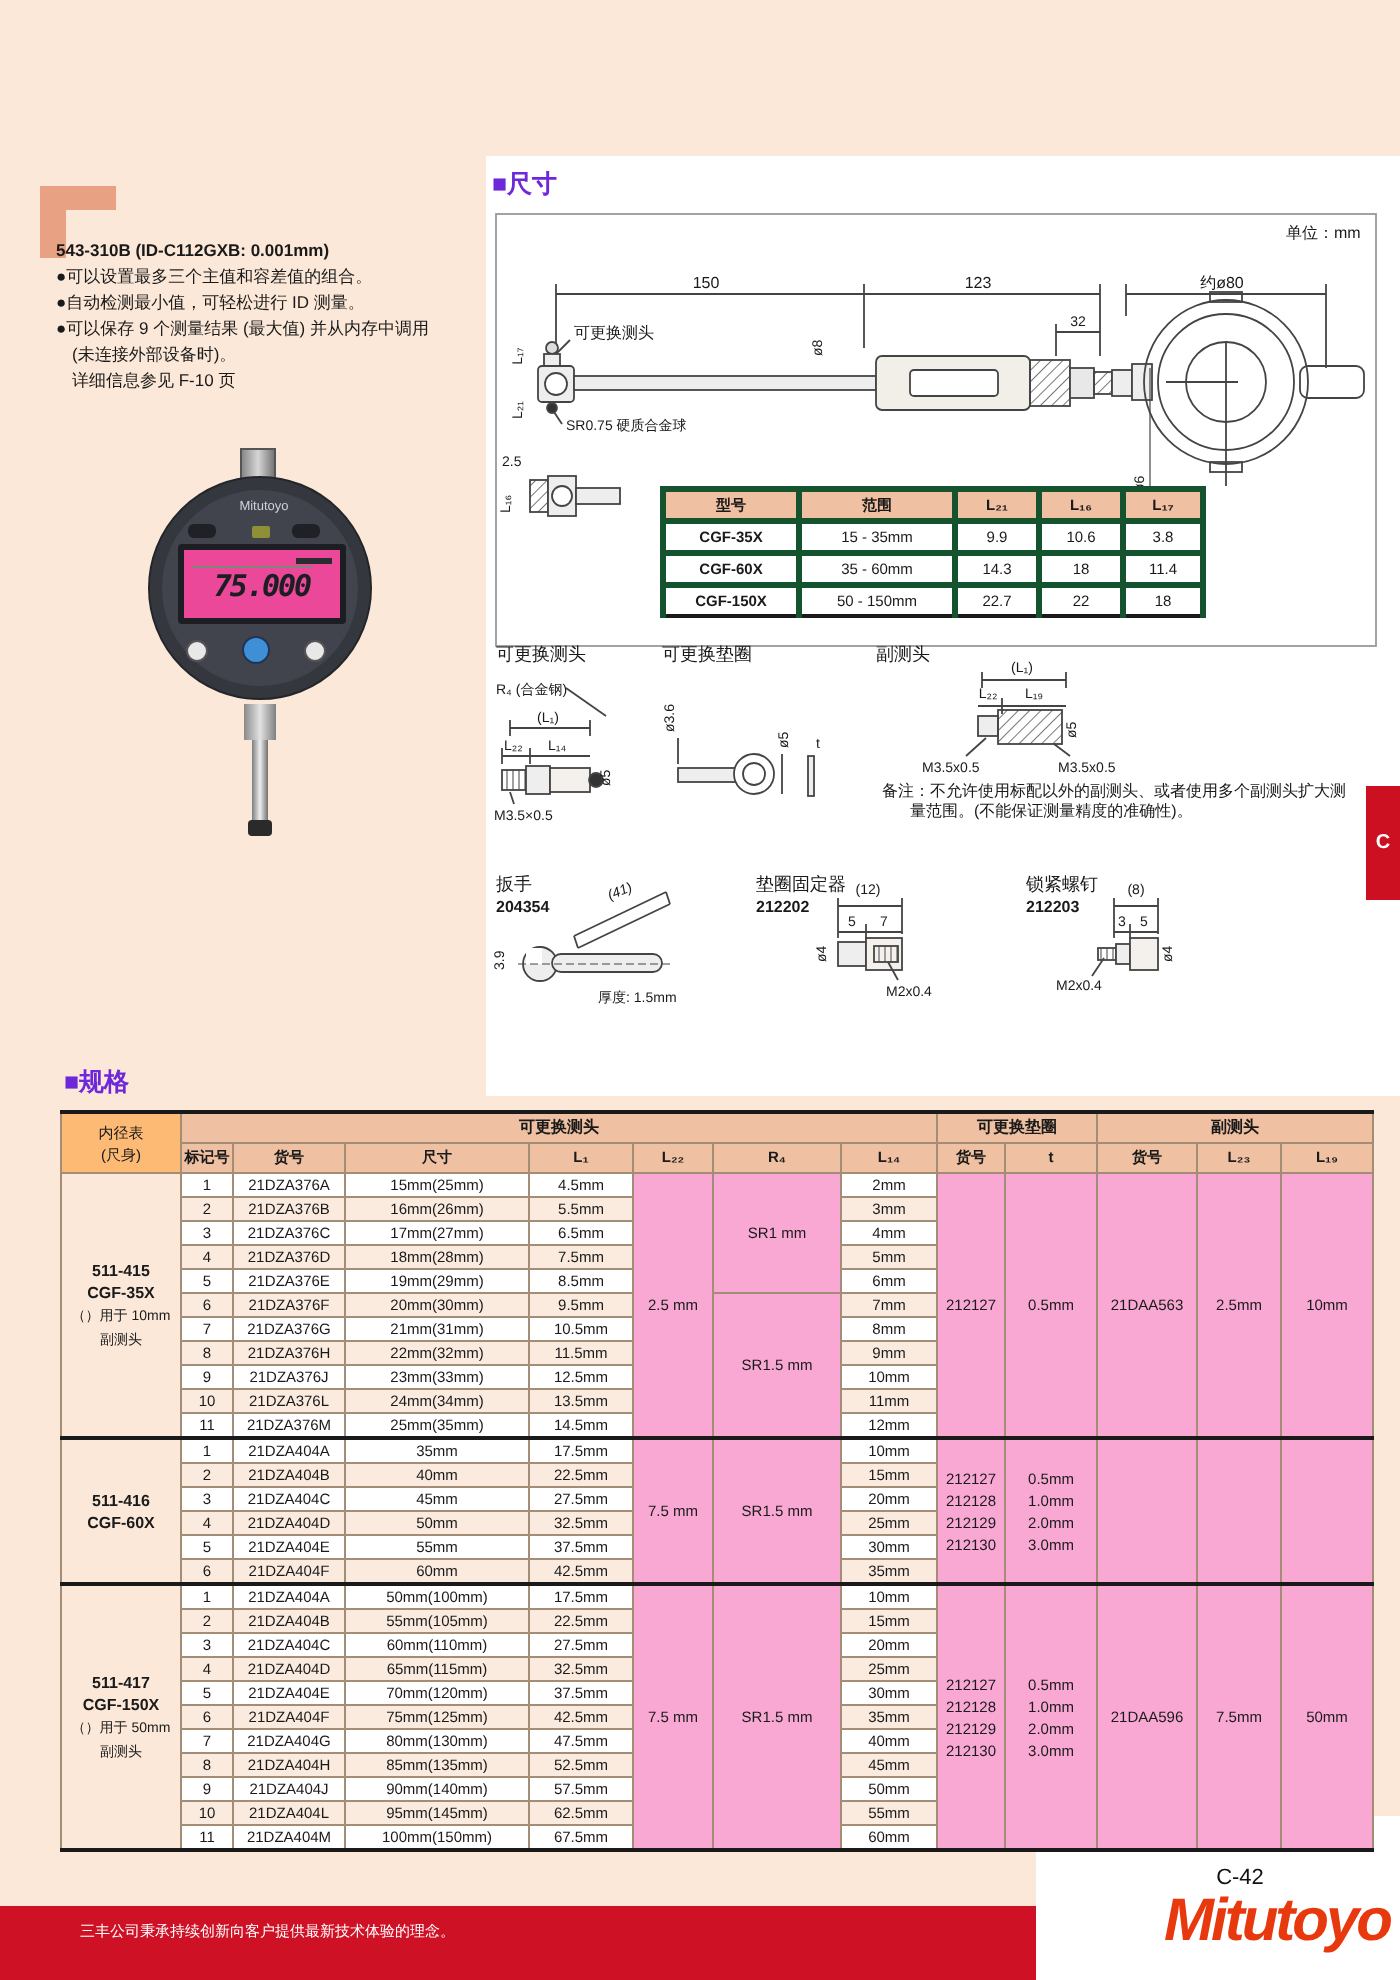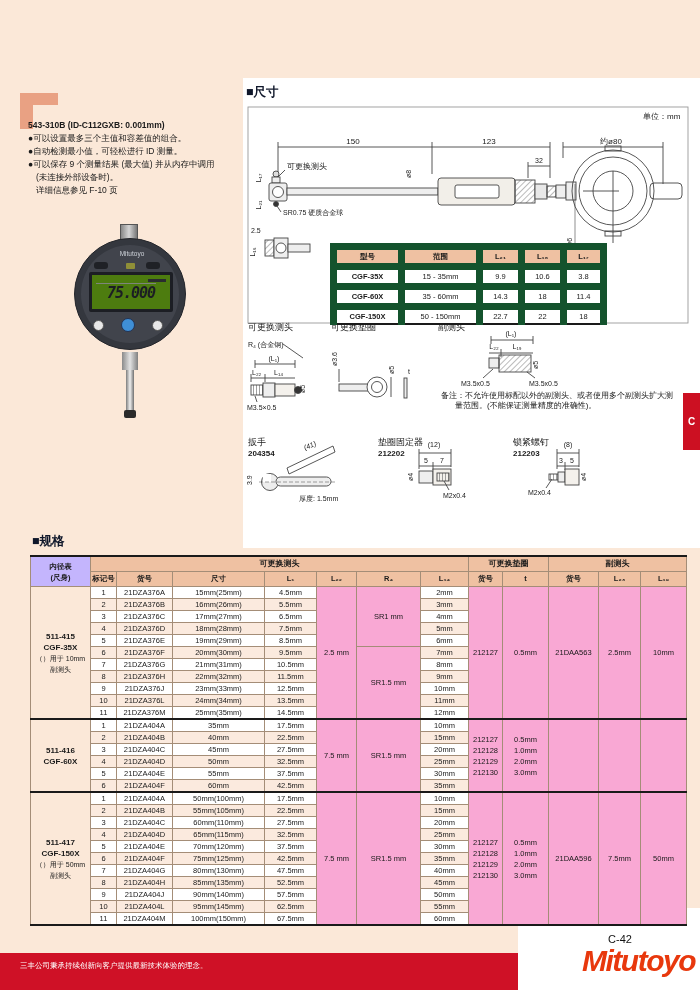--- a/index.html
+++ b/index.html
@@ -2,68 +2,68 @@
 <html><head>
 <meta charset="utf-8">
 <style>
 *{margin:0;padding:0;box-sizing:border-box}
 html,body{width:700px;height:990px}
 body{position:relative;background:#fbe8d8;font-family:"Liberation Sans","DejaVu Sans",sans-serif;color:#1a1a1a;overflow:hidden}
 .abs{position:absolute}
 .white-panel{left:243px;top:78px;width:457px;height:470px;background:#fff}
 .white-br{left:518px;top:908px;width:182px;height:82px;background:#fff}
 .corner{left:20px;top:93px;width:38px;height:36px;border-left:13px solid #e9a183;border-top:12px solid #e9a183}
-.sec-title{color:#0f172a;font-weight:bold;font-size:12.5px;white-space:nowrap}
+.sec-title{color:#6d28d9;font-weight:bold;font-size:12.5px;white-space:nowrap}
 .rec{left:28px;top:110px;width:216px;font-size:8.5px;line-height:13px}
 .rec-model{font-weight:bold;margin-top:9px}
 .rec-b.ind{padding-left:8px}
 
 .indicator{left:66px;top:224px;width:132px;height:196px}
 .ind-cap{position:absolute;left:54px;top:0;width:18px;height:16px;background:linear-gradient(90deg,#888,#d5d5d5,#777);border:1px solid #555}
 .ind-body{position:absolute;left:8px;top:14px;width:112px;height:112px;border-radius:50%;background:#41444c;box-shadow:inset 0 0 0 6px #34373e;border:1px solid #23252a}
 .ind-brand{position:absolute;left:0;top:26px;width:100%;text-align:center;color:#cdd1d8;font-size:6.5px}
 .ind-btn{position:absolute;width:14px;height:7px;background:#1f2126;border-radius:3px}
 .ind-ybtn{position:absolute;left:60px;top:39px;width:9px;height:6px;background:#8f8f37;border-radius:1px}
-.ind-lcd{position:absolute;left:23px;top:48px;width:84px;height:40px;background:#4d7c0f;border:3px solid #1c1e24;border-radius:2px}
+.ind-lcd{position:absolute;left:23px;top:48px;width:84px;height:40px;background:#ec4899;border:3px solid #1c1e24;border-radius:2px}
 .ind-lcd-bar{position:absolute;right:4px;top:4px;width:18px;height:2.5px;background:#2a2c30}
 .ind-lcd-line{position:absolute;left:4px;top:8px;width:60px;height:1px;background:#7d857a}
 .ind-display{position:absolute;left:0;top:9px;width:100%;text-align:center;font-family:"DejaVu Sans Mono",monospace;font-style:italic;font-weight:bold;font-size:15px;color:#1c1e24;letter-spacing:-1px}
 .ind-rbtn{position:absolute;width:11px;height:11px;border-radius:50%;background:#e8e8e8;border:1px solid #555}
 .ind-bbtn{position:absolute;left:55px;top:94px;width:14px;height:14px;border-radius:50%;background:#3f8fd6;border:1px solid #235}
 .ind-stem{position:absolute;left:56px;top:128px;width:16px;height:18px;background:linear-gradient(90deg,#8a8a8a,#e2e2e2,#808080)}
 .ind-rod{position:absolute;left:60px;top:146px;width:8px;height:40px;background:linear-gradient(90deg,#7d7d7d,#efefef,#6f6f6f)}
 .ind-tip{position:absolute;left:58px;top:186px;width:12px;height:8px;background:#2a2a2a;border-radius:2px}
 
 svg text{font-family:"Liberation Sans","DejaVu Sans",sans-serif;font-size:8px;fill:#1a1a1a}
 svg .t7{font-size:7px}.t9{font-size:9px}.bold{font-weight:bold}.it{font-style:italic}
 
 .mini{left:330px;top:243px;border-collapse:collapse;table-layout:fixed;font-size:7.5px;background:#fff}
-.mini th,.mini td{border:7px solid #14532d;text-align:center;line-height:13px;height:13px;padding:0}
+.mini th,.mini td{border:3px solid #14532d;text-align:center;line-height:13px;height:13px;padding:0}
 .mini th{background:#efc1a2;font-weight:bold}
 .mini td.b{font-weight:bold}
 .mini tr:last-child td{border-bottom:2px solid #1a1a1a}
 
 .spec{left:30px;top:555px;border-collapse:collapse;table-layout:fixed;font-size:7.5px;border-top:2px solid #1a1a1a;border-bottom:2px solid #1a1a1a;border-left:1px solid #1a1a1a;border-right:1px solid #1a1a1a}
 .spec td,.spec th{border:1px solid #a48d77;text-align:center;padding:0 1px;line-height:11px;height:12px;overflow:hidden}
 .spec th.grp,.spec th.sub{background:#efc1a2;font-weight:bold;line-height:14px;height:14px}
 .spec th.grp{font-size:8px}
-.spec th.g1{background:#c4b5fd;font-weight:bold;line-height:11px}
+.spec th.g1{background:#fdba74;font-weight:normal;line-height:11px}
 .spec td{background:#fff}
 .spec tr.odd td{background:#fbeade}
 .spec tr td.m{background:#f9a8d4}
 .spec tr td.model{background:transparent}
 .spec .mb{font-weight:bold;font-size:8px;line-height:11px}
 .spec .mn{font-weight:normal;font-size:7px;line-height:10px}
 .spec td.b{font-weight:normal}
 .spec tr.sep td{border-top:2px solid #1a1a1a}
 .spec td.diag{background-image:linear-gradient(to bottom right,transparent 49.4%,#8a8a8a 49.4%,#8a8a8a 50.8%,transparent 50.8%)}
 
 .specs-title{left:32px;top:533px}
 
-.footer-bar{left:0;top:953px;width:518px;height:37px;background:#cf1126;color:#fff;font-size:7.5px;line-height:11px;padding:7px 0 0 20px}
+.footer-bar{left:0;top:953px;width:518px;height:37px;background:#cf1126;color:#fff;font-size:7.5px;line-height:11px;padding:7px 0 0 40px}
 .pageno{left:580px;top:933px;width:80px;text-align:center;font-size:11px;color:#111}
 .logo{left:533px;top:944px;width:162px;text-align:right;font-size:30px;font-weight:bold;font-style:italic;color:#e8380d;letter-spacing:-1.5px;white-space:nowrap}
 .tab-c{left:683px;top:393px;width:17px;height:57px;background:#cc1022;color:#fff;font-size:10px;font-weight:bold;display:flex;align-items:center;justify-content:center}
 </style>
 </head>
 <body>
 
 <div class="white-panel abs"></div>
 <div class="white-br abs"></div>
 <div class="corner abs"></div>

